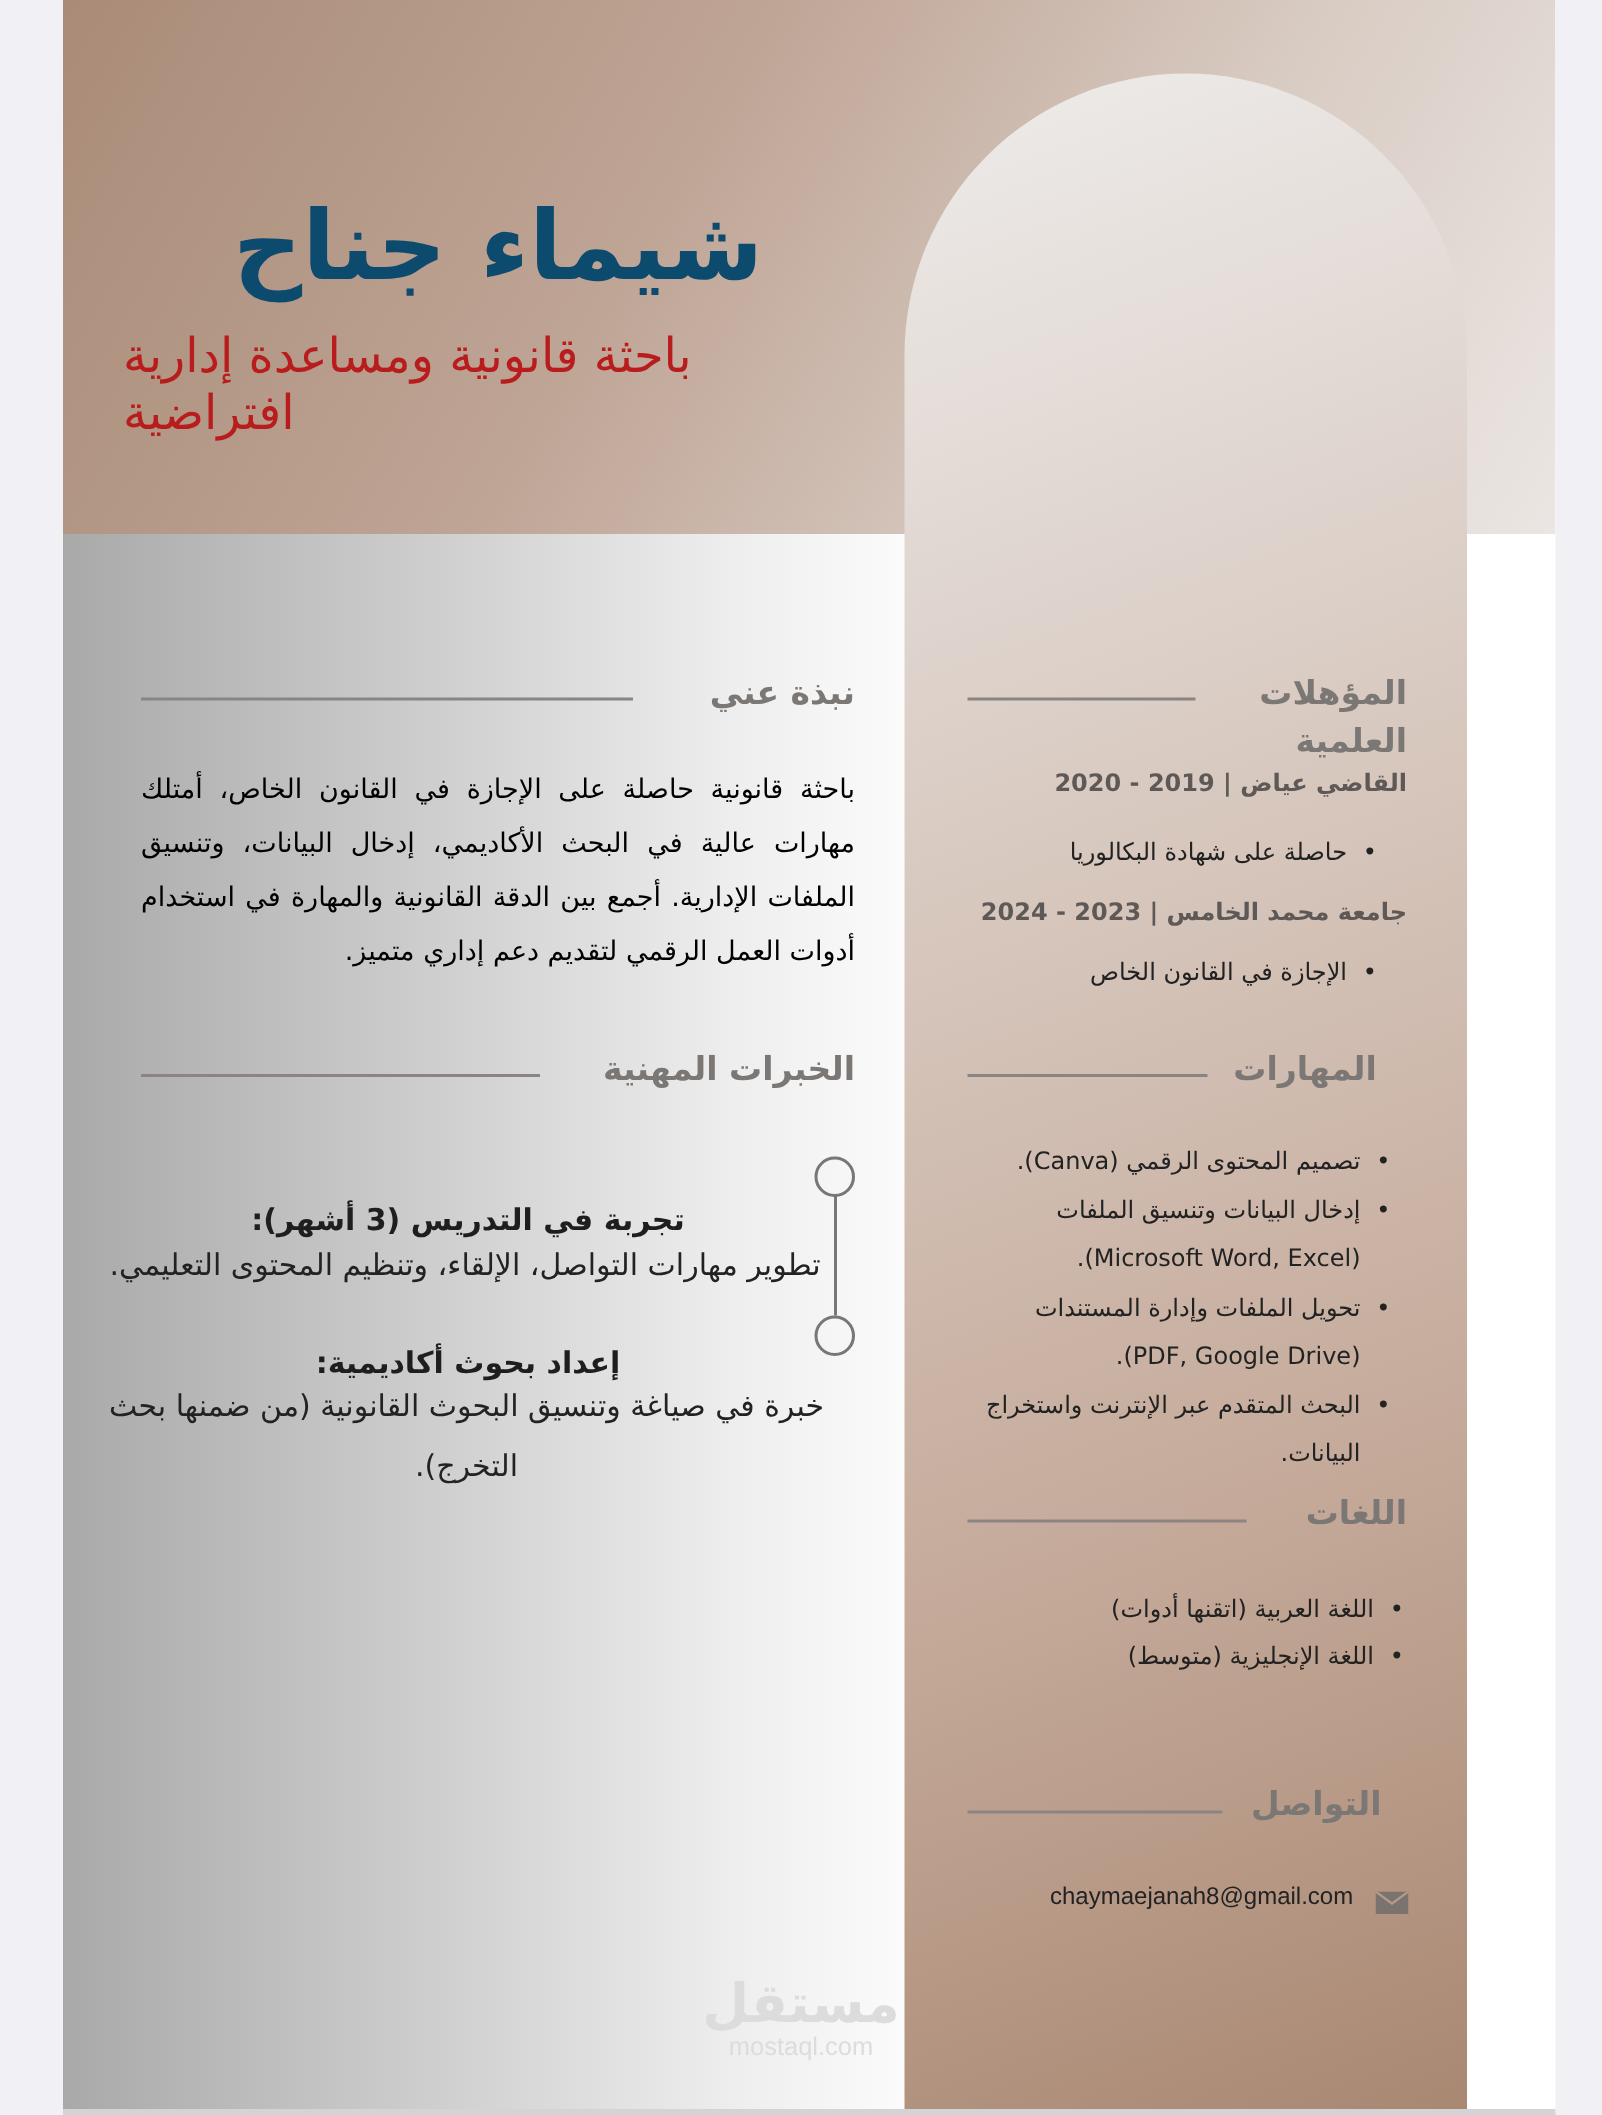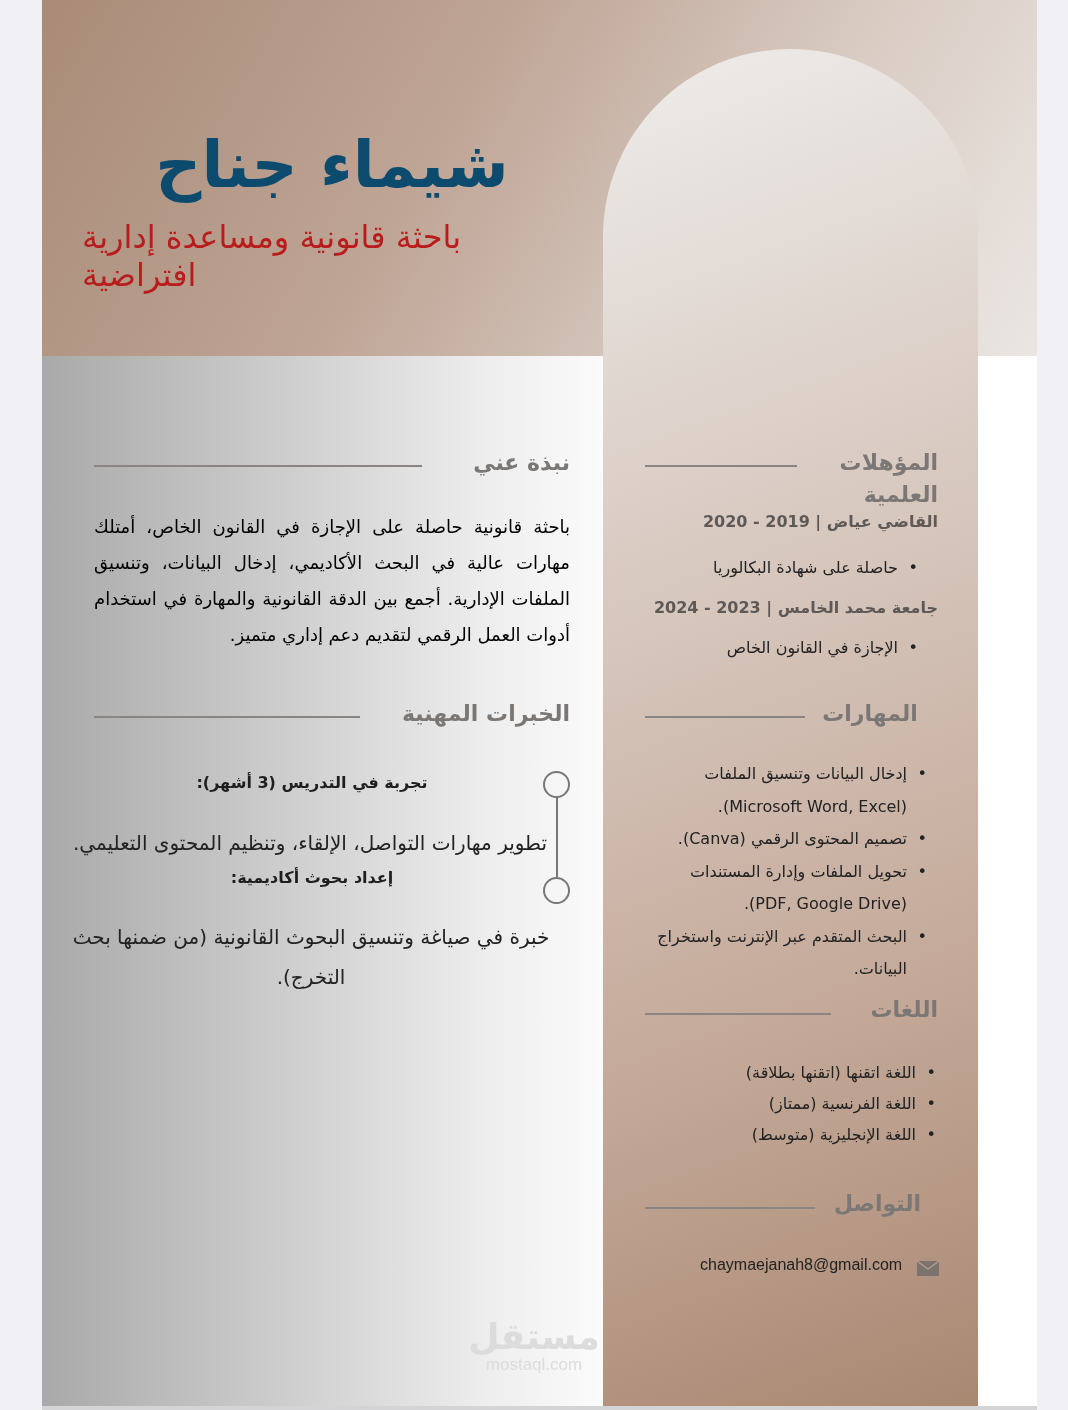--- a/index.html
+++ b/index.html
@@ -32,21 +32,21 @@
   .bullet-list { position: absolute; direction: rtl; list-style: none; color: #222; font-size: 16px; }
   .bullet-list li { position: relative; padding-right: 20px; }
   .bullet-list li::before { content: "•"; position: absolute; right: 0; top: 0; color: #222; }
 
   .skills li { line-height: 32.5px; }
   .langs li { line-height: 31px; }
 
   .timeline-dot { position: absolute; width: 27px; height: 27px; border: 2px solid #777; border-radius: 50%; background: transparent; }
   .timeline-line { position: absolute; width: 2px; background: #777; }
 
-  .exp-title { position: absolute; direction: rtl; text-align: center; font-weight: bold; font-size: 16px; color: #1e1e1e; }
+  .exp-title { position: absolute; direction: rtl; text-align: center; font-weight: bold; font-size: 20px; color: #1e1e1e; margin-top: 28px; }
   .exp-desc { position: absolute; direction: rtl; text-align: center; font-size: 20px; color: #222; line-height: 40px; margin-top: 13px; }
 
   .email { position: absolute; left: 658px; top: 1256px; width: 195px; text-align: right; font-size: 16px; color: #222; font-family: "Liberation Sans", sans-serif; }
   .mail-icon { position: absolute; left: 875px; top: 1261px; width: 22px; height: 15px; }
 
   .watermark { position: absolute; left: 468px; top: 1318px; width: 132px; text-align: center; color: #dcdcdc; }
   .watermark .ar { font-size: 36px; font-weight: bold; line-height: 38px; direction: rtl; }
   .watermark .en { font-size: 17px; font-family: "Liberation Sans", sans-serif; line-height: 18px; }
 </style>
 </head>
@@ -71,31 +71,30 @@
     <li>حاصلة على شهادة البكالوريا</li>
   </ul>
   <div class="edu-line" style="left:610px; top:598px; width:286px;">جامعة محمد الخامس  |  2023 - 2024</div>
   <ul class="bullet-list" style="left:640px; top:638px; width:236px;">
     <li>الإجازة في القانون الخاص</li>
   </ul>
 
   <div class="section-title" style="left:760px; top:698px; width:136px;text-align:center;">المهارات</div>
   <div class="rule" style="left:603px; top:716px; width:160px;"></div>
   <ul class="bullet-list skills" style="left:615px; top:758px; width:270px;">
+    <li>تصميم المحتوى الرقمي (Canva).</li>
     <li>إدخال البيانات وتنسيق الملفات (Microsoft Word, Excel).</li>
-    <li>تصميم المحتوى الرقمي (Canva).</li>
     <li>تحويل الملفات وإدارة المستندات (PDF, Google Drive).</li>
     <li>البحث المتقدم عبر الإنترنت واستخراج البيانات.</li>
   </ul>
 
   <div class="section-title" style="left:780px; top:994px; width:116px;">اللغات</div>
   <div class="rule" style="left:603px; top:1013px; width:186px;"></div>
   <ul class="bullet-list langs" style="left:640px; top:1057px; width:254px;">
-    <li>اللغة اتقنها   (اتقنها بطلاقة)</li>
-    <li>اللغة الفرنسية   (ممتاز)</li>
+    <li>اللغة العربية   (اتقنها أدوات)</li>
     <li>اللغة الإنجليزية   (متوسط)</li>
   </ul>
 
   <div class="section-title" style="left:753px; top:1188px; width:126px;">التواصل</div>
   <div class="rule" style="left:603px; top:1207px; width:170px;"></div>
   <div class="email">chaymaejanah8@gmail.com</div>
   <svg class="mail-icon" viewBox="0 0 22 15">
     <rect x="0" y="0" width="22" height="15" fill="#7a7370"></rect>
     <polyline points="0,0 11,8 22,0" fill="none" stroke="#b49a8a" stroke-width="1.5"></polyline>
   </svg>

